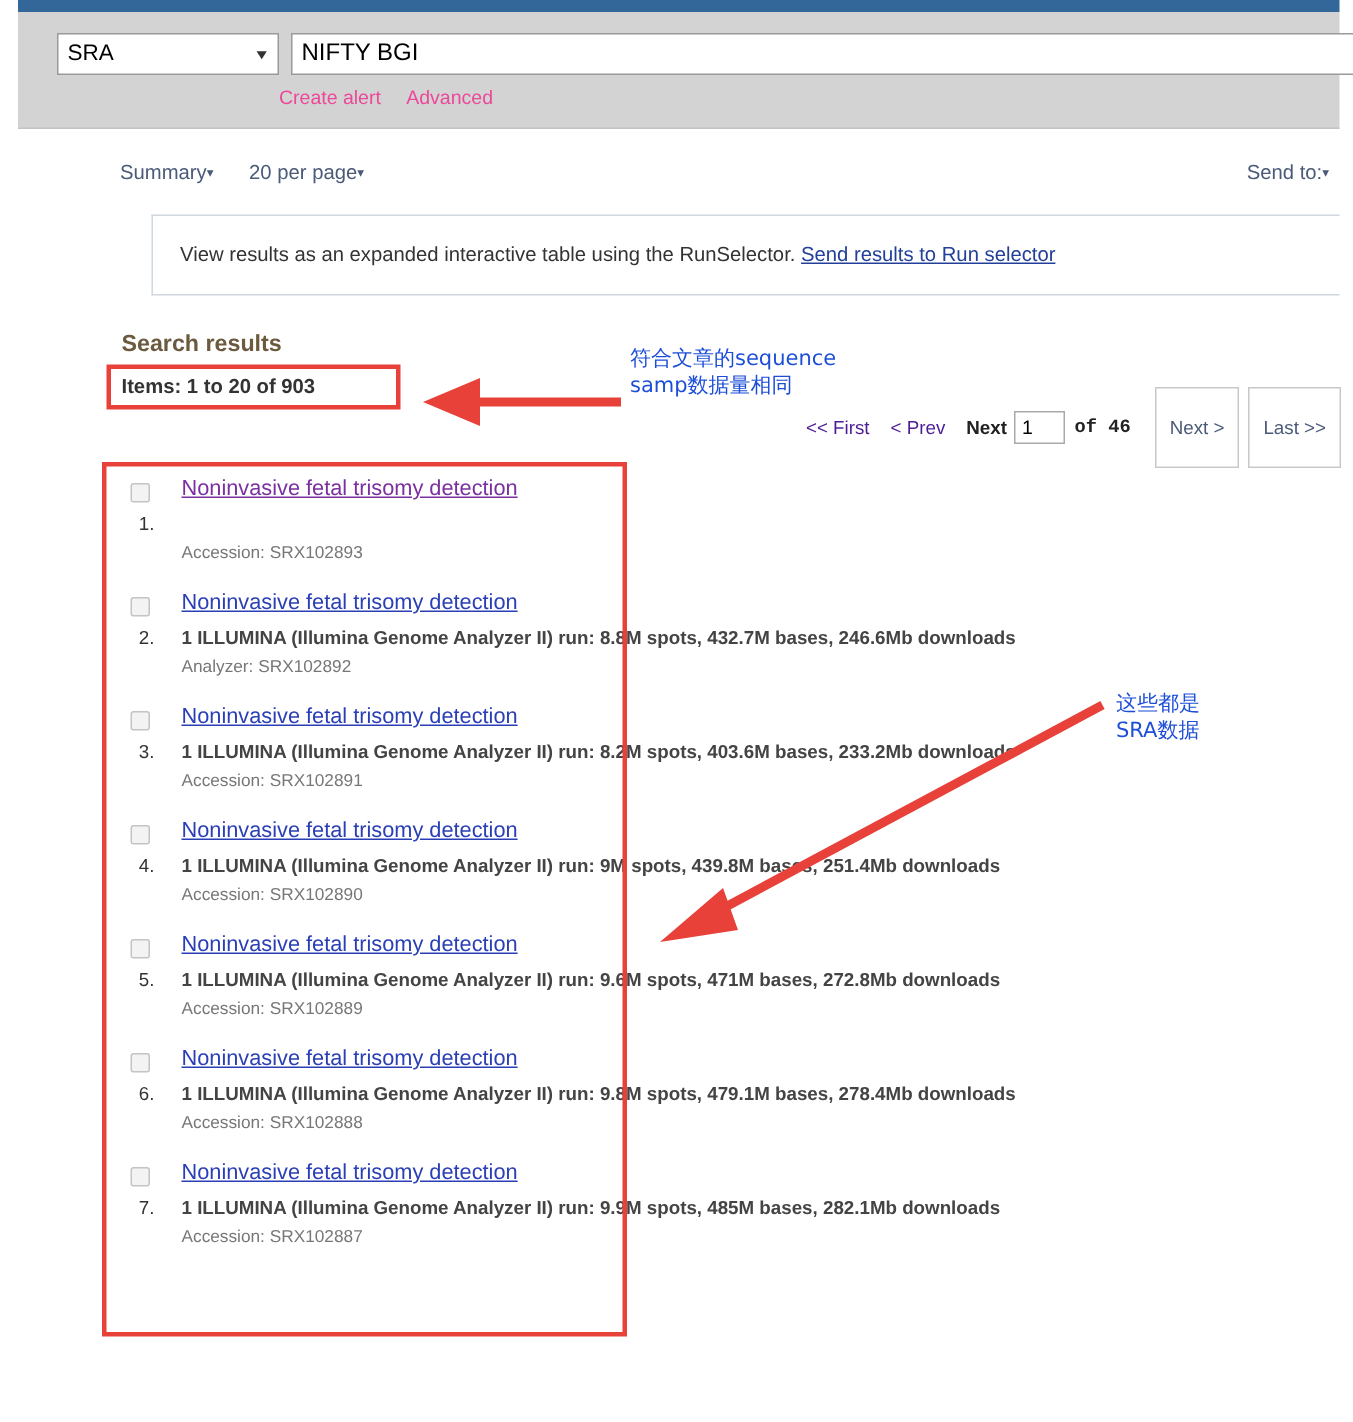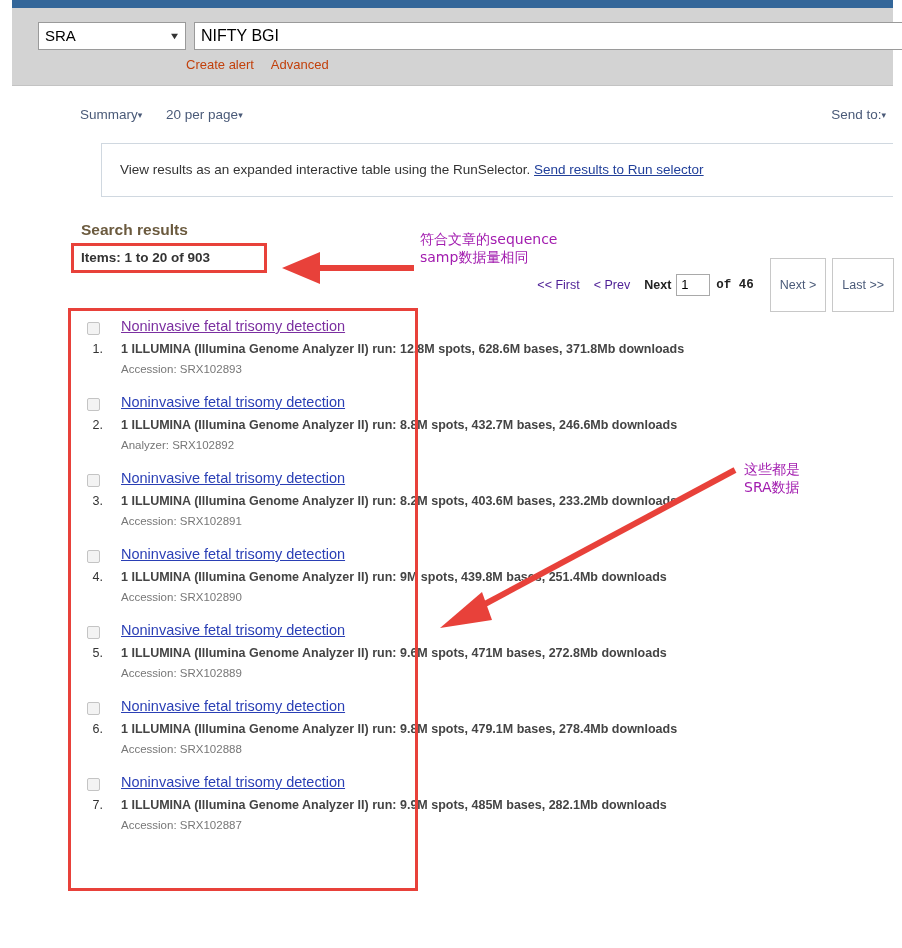--- a/index.html
+++ b/index.html
@@ -68,21 +68,21 @@
     line-height: 26px;
     white-space: nowrap;
     overflow: hidden;
   }
   .sublinks {
     position: absolute;
     left: 186px; top: 57px;
     font-size: 13px;
   }
   .sublinks a {
-    color: #c2410c;
+    color: #ec4899;
     text-decoration: none;
     margin-right: 14px;
   }
 
   
   .ctrlbar {
     position: absolute;
     left: 80px; top: 107px;
     width: 806px;
     display: flex;
@@ -217,21 +217,21 @@
   
   .ann-box {
     position: absolute;
     left: 68px; top: 308px;
     width: 350px; height: 583px;
     border: 3px solid #e8413a;
     pointer-events: none;
   }
   .ann-text {
     position: absolute;
-    color: #a21caf;
+    color: #1d4ed8;
     font-family: "DejaVu Sans", sans-serif;
     font-size: 14px;
     line-height: 18px;
     white-space: pre;
   }
   .ann-text-1 { left: 420px; top: 230px; }
   .ann-text-2 { left: 744px; top: 460px; }
   svg.ann-svg {
     position: absolute;
     left: 0; top: 0;
@@ -290,21 +290,20 @@
     <span class="btn">Next &gt;</span>
     <span class="btn">Last &gt;&gt;</span>
   </div>
 
   <div class="results">
 
     <div class="result">
       <span class="chk"></span>
       <span class="idx">1.</span>
       <a href="#" class="title visited">Noninvasive fetal trisomy detection</a>
-      <span class="meta">1 ILLUMINA (Illumina Genome Analyzer II) run: 12.8M spots, 628.6M bases, 371.8Mb downloads</span>
       <span class="acc">Accession: SRX102893</span>
     </div>
 
     <div class="result">
       <span class="chk"></span>
       <span class="idx">2.</span>
       <a href="#" class="title unvisited">Noninvasive fetal trisomy detection</a>
       <span class="meta">1 ILLUMINA (Illumina Genome Analyzer II) run: 8.8M spots, 432.7M bases, 246.6Mb downloads</span>
       <span class="acc">Analyzer: SRX102892</span>
     </div>

